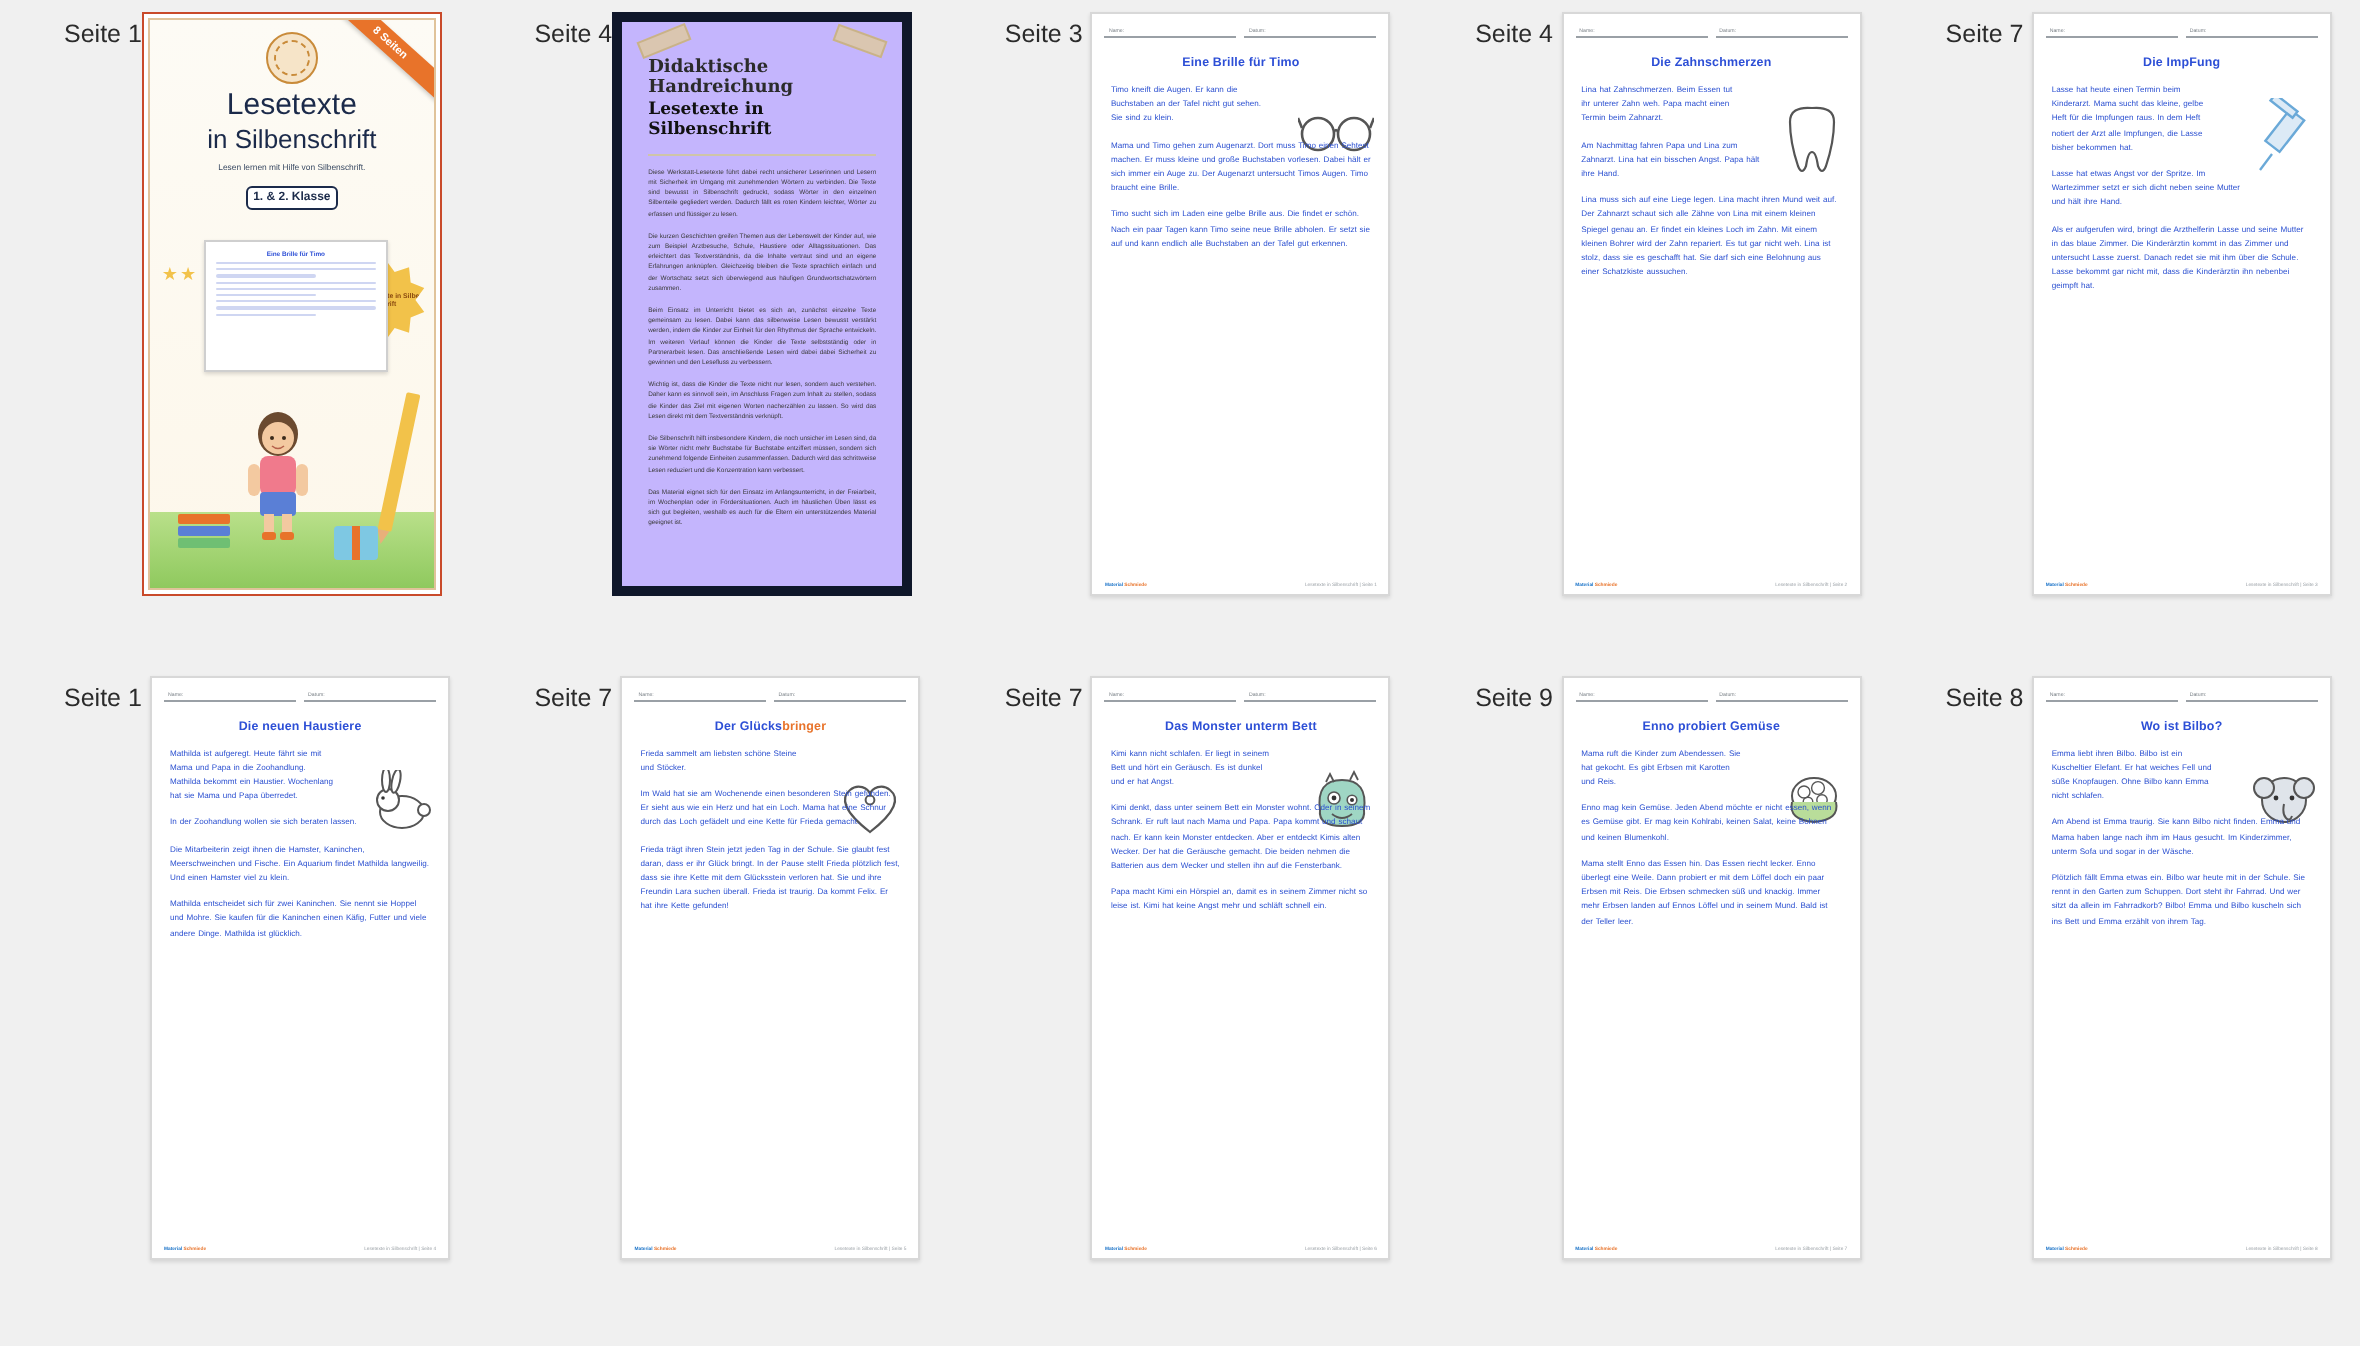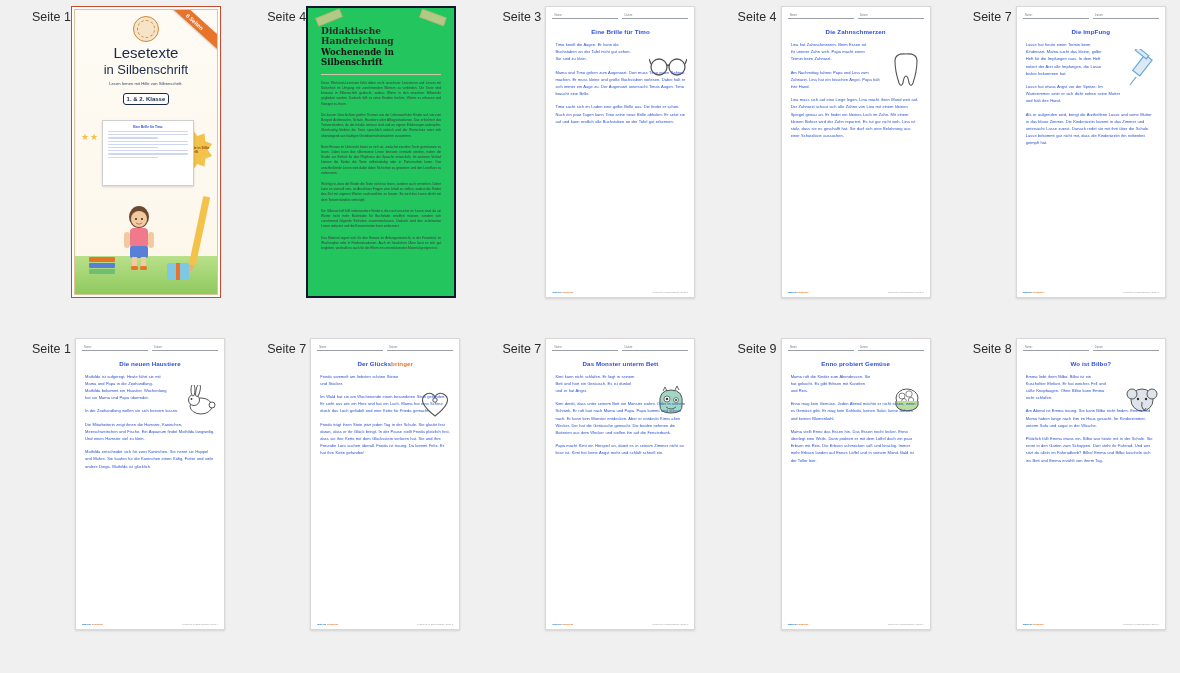--- a/index.html
+++ b/index.html
@@ -225,23 +225,23 @@
     position: absolute; right: 28px; bottom: 14px;
     width: 22px; height: 17px; background: #7ec8e3; border-radius: 2px;
   }
   .gift::before {
     content: ""; position: absolute; left: 9px; top: 0; width: 4px; height: 17px; background: #e8732a;
   }
 
   
   .didak {
     position: relative;
-    background: #22c55e;
+    background: #c4b5fd;
     width: 150px; height: 292px;
-    border: 2px solid #0f172a;
+    border: 5px solid #0f172a;
     overflow: hidden;
     padding: 14px 13px 10px 13px;
   }
   .tape {
     position: absolute;
     width: 26px; height: 9px;
     background: rgba(226, 204, 150, 0.75);
     border: 0.5px solid rgba(190,165,110,.6);
   }
   .tape.l { left: 8px; top: 5px; transform: rotate(-22deg); }
@@ -328,21 +328,21 @@
       </div>
     </div>
   </div>
 
   <div class="cell">
     <div class="page-label">Seite 4</div>
     <div class="didak">
       <div class="tape l"></div>
       <div class="tape r"></div>
       <h1>Didaktische Handreichung</h1>
-      <h2>Wochenende in Silbenschrift</h2>
+      <h2>Lesetexte in Silbenschrift</h2>
       <div class="rule"></div>
       <p>Diese Werkstatt-Lesetexte führt dabei recht unsicherer Leserinnen und Lesern mit Sicherheit im Umgang mit zunehmenden Wörtern zu verbinden. Die Texte sind bewusst in Silbenschrift gedruckt, sodass Wörter in den einzelnen Silbenteile gegliedert werden. Dadurch fällt es roten Kindern leichter, Wörter zu erfassen und flüssiger zu lesen.</p>
       <p>Die kurzen Geschichten greifen Themen aus der Lebenswelt der Kinder auf, wie zum Beispiel Arztbesuche, Schule, Haustiere oder Alltagssituationen. Das erleichtert das Textverständnis, da die Inhalte vertraut sind und an eigene Erfahrungen anknüpfen. Gleichzeitig bleiben die Texte sprachlich einfach und der Wortschatz setzt sich überwiegend aus häufigen Grundwortschatzwörtern zusammen.</p>
       <p>Beim Einsatz im Unterricht bietet es sich an, zunächst einzelne Texte gemeinsam zu lesen. Dabei kann das silbenweise Lesen bewusst verstärkt werden, indem die Kinder zur Einheit für den Rhythmus der Sprache entwickeln. Im weiteren Verlauf können die Kinder die Texte selbstständig oder in Partnerarbeit lesen. Das anschließende Lesen wird dabei dabei Sicherheit zu gewinnen und den Lesefluss zu verbessern.</p>
       <p>Wichtig ist, dass die Kinder die Texte nicht nur lesen, sondern auch verstehen. Daher kann es sinnvoll sein, im Anschluss Fragen zum Inhalt zu stellen, sodass die Kinder das Ziel mit eigenen Worten nacherzählen zu lassen. So wird das Lesen direkt mit dem Textverständnis verknüpft.</p>
       <p>Die Silbenschrift hilft insbesondere Kindern, die noch unsicher im Lesen sind, da sie Wörter nicht mehr Buchstabe für Buchstabe entziffert müssen, sondern sich zunehmend folgende Einheiten zusammenfassen. Dadurch wird das schrittweise Lesen reduziert und die Konzentration kann verbessert.</p>
       <p>Das Material eignet sich für den Einsatz im Anfangsunterricht, in der Freiarbeit, im Wochenplan oder in Fördersituationen. Auch im häuslichen Üben lässt es sich gut begleiten, weshalb es auch für die Eltern ein unterstützendes Material geeignet ist.</p>
     </div>
   </div>
 

